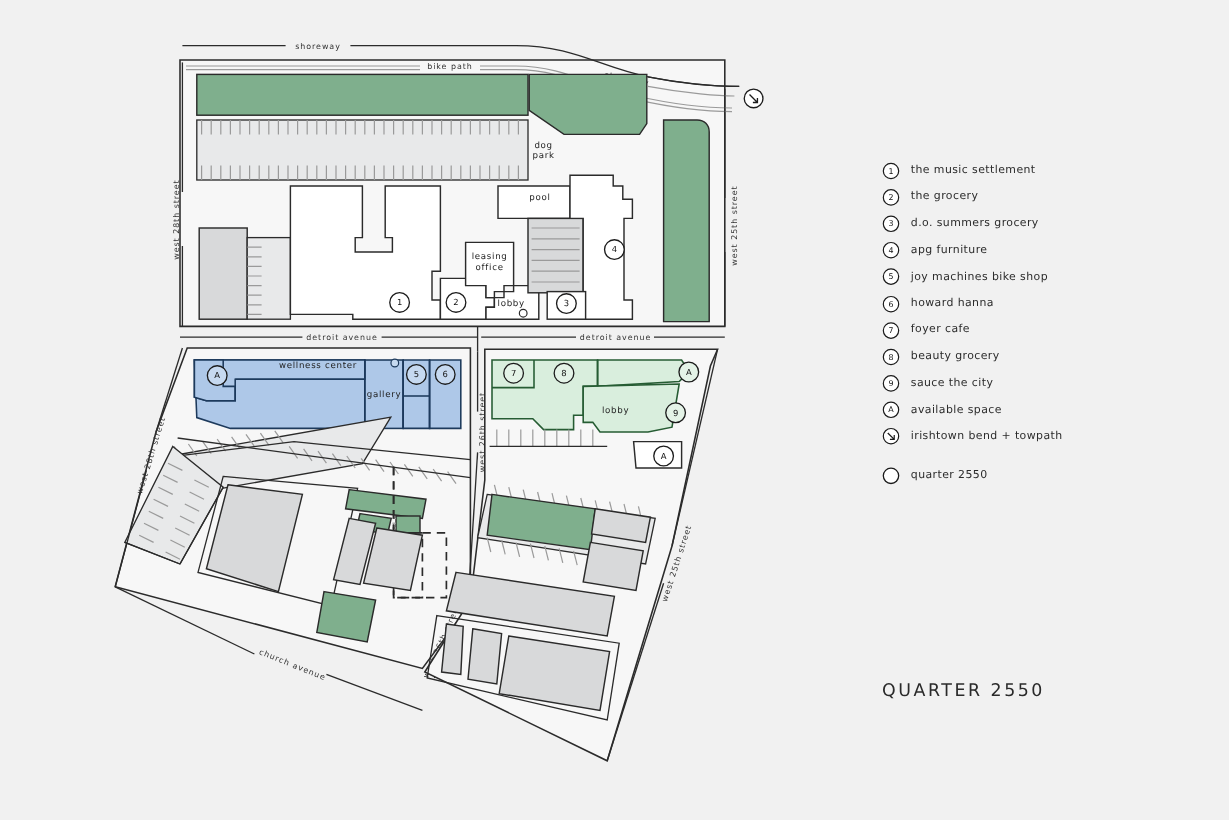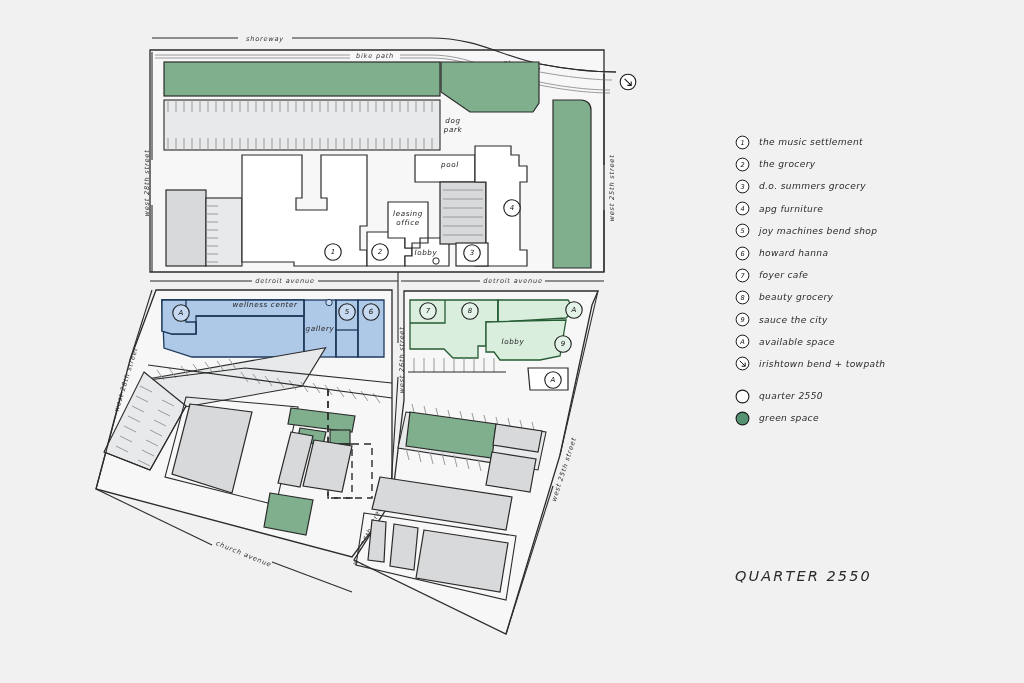--- a/index.html
+++ b/index.html
@@ -3,21 +3,21 @@
 <meta charset="utf-8">
 <style>
   html,body{margin:0;padding:0;}
   body{
     width:1024px;height:683px;
     background:#f1f1f1;
     font-family:"DejaVu Sans",sans-serif;
     overflow:hidden;
     position:relative;
   }
-  #root{position:absolute;inset:0;font-style:italic;}
+  #root{position:absolute;inset:0;}
   svg.mapsvg{position:absolute;left:0;top:0;width:1024px;height:683px;display:block;}
 
   
   .bld{fill:#ffffff;stroke:#2b2b2b;stroke-width:1.2;}
   .grayb{fill:#d8d9da;stroke:#2b2b2b;stroke-width:1.2;}
   .lotb{fill:#e8e9ea;stroke:#2b2b2b;stroke-width:1.1;}
   .green{fill:#7faf8d;stroke:#2b2b2b;stroke-width:1.2;}
   .blue{fill:#aec8e8;stroke:#1d3a5c;stroke-width:1.3;}
   .lgreen{fill:#d9eedd;stroke:#265c33;stroke-width:1.3;}
   .parcel{fill:#f7f7f7;stroke:#2b2b2b;stroke-width:1.3;}
@@ -526,21 +526,21 @@
       <span class="leg-txt">apg furniture</span>
     </div>
 
     <div class="leg-row">
       <span class="leg-ico">
         <svg width="15" height="15" viewBox="0 0 15 15">
             <circle cx="7.5" cy="7.5" r="6.4" fill="#fff" stroke="#1b1b1b" stroke-width="1"></circle>
             <text x="7.5" y="7.6" text-anchor="middle" dominant-baseline="central" font-size="6.6" font-family="DejaVu Sans, sans-serif" fill="#111">5</text>
           </svg>
       </span>
-      <span class="leg-txt">joy machines bend shop</span>
+      <span class="leg-txt">joy machines bike shop</span>
     </div>
 
     <div class="leg-row">
       <span class="leg-ico">
         <svg width="15" height="15" viewBox="0 0 15 15">
             <circle cx="7.5" cy="7.5" r="6.4" fill="#fff" stroke="#1b1b1b" stroke-width="1"></circle>
             <text x="7.5" y="7.6" text-anchor="middle" dominant-baseline="central" font-size="6.6" font-family="DejaVu Sans, sans-serif" fill="#111">6</text>
           </svg>
       </span>
       <span class="leg-txt">howard hanna</span>
@@ -603,26 +603,18 @@
       <span class="leg-ico">
         <svg width="15" height="15" viewBox="0 0 15 15">
             <circle cx="7.5" cy="7.5" r="6.4" fill="#ffffff" stroke="#1b1b1b" stroke-width="1.1"></circle>
           </svg>
       </span>
       <span class="leg-txt">quarter 2550</span>
     </div>
 
 
 
-    <div class="leg-row">
-      <span class="leg-ico">
-        <svg width="15" height="15" viewBox="0 0 15 15">
-            <circle cx="7.5" cy="7.5" r="6.4" fill="#559272" stroke="#1b1b1b" stroke-width="1.1"></circle>
-          </svg>
-      </span>
-      <span class="leg-txt">green space</span>
-    </div>
 
   </div>
 
   <div id="title">QUARTER 2550</div>
 
 </div>
 
 </body></html>

